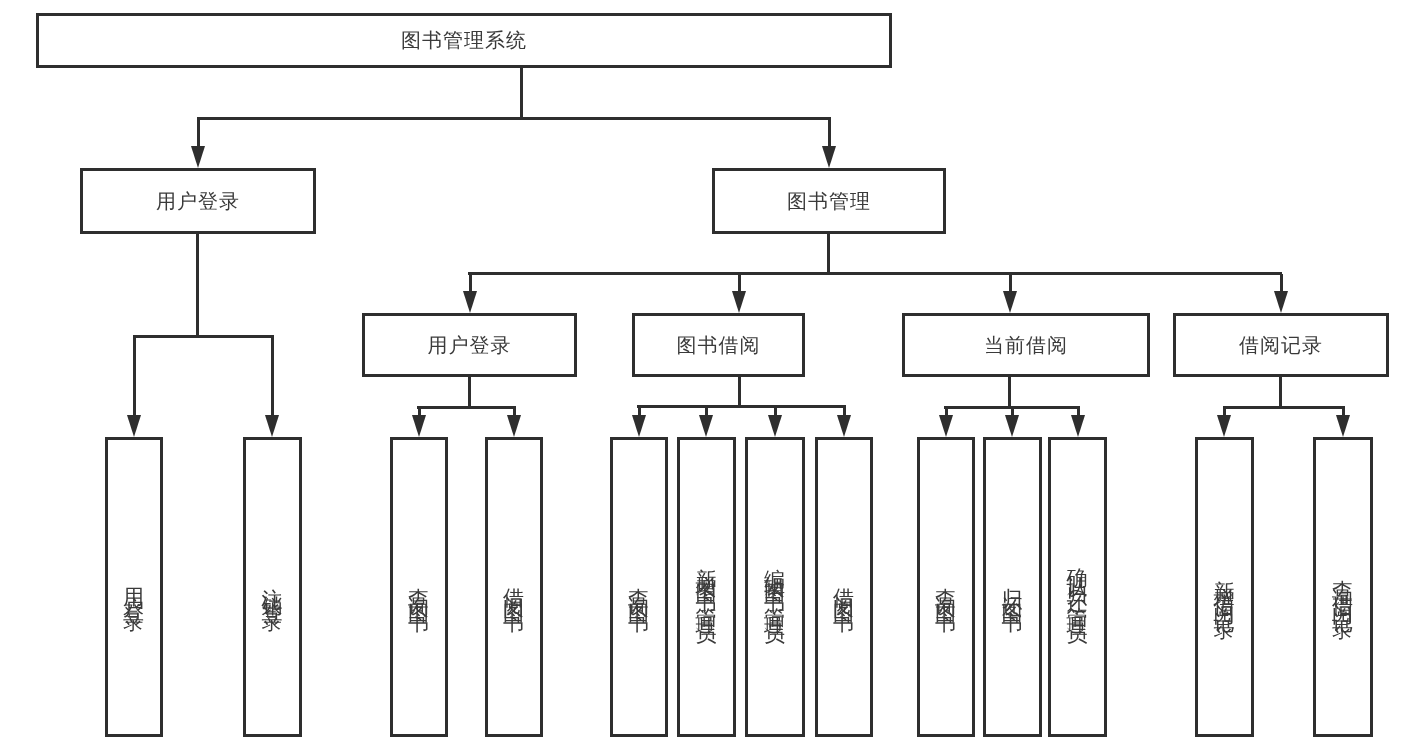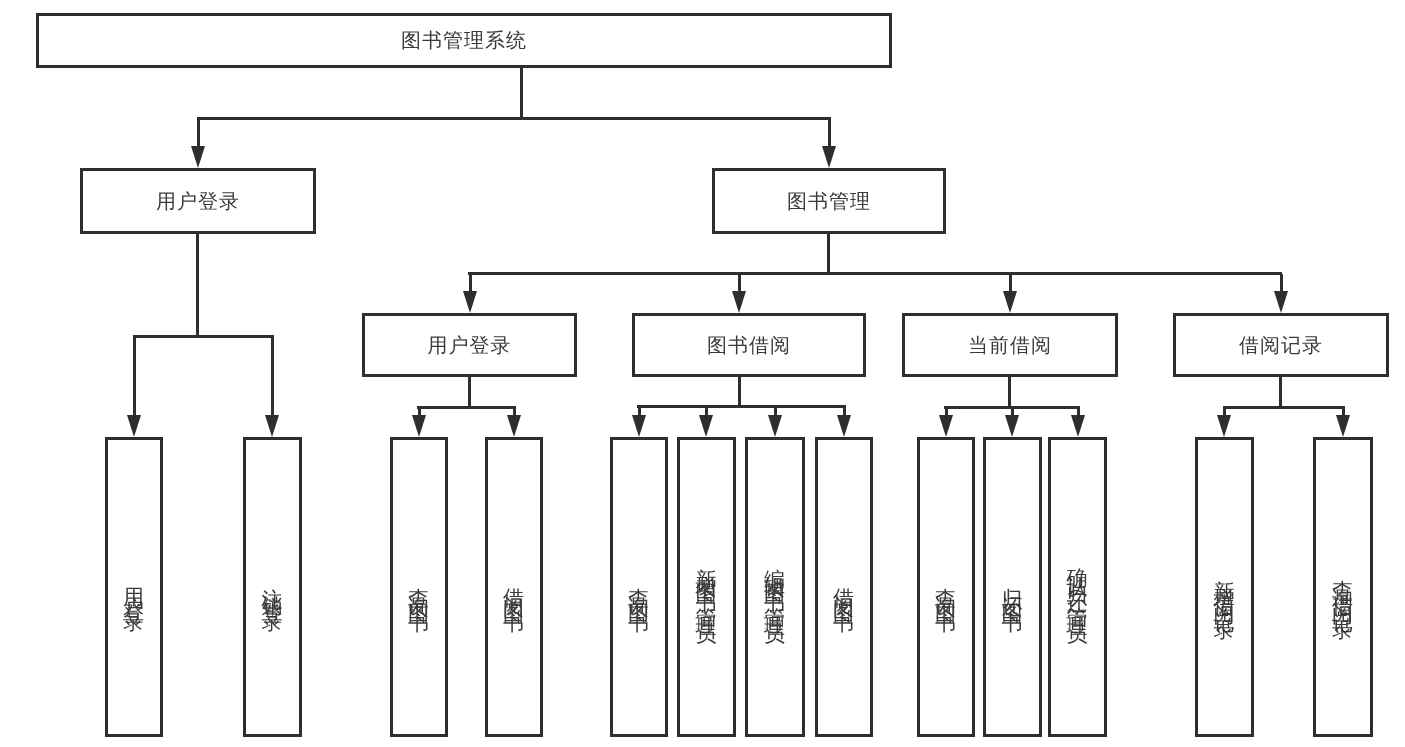--- a/index.html
+++ b/index.html
@@ -84,23 +84,23 @@
 <div class="canvas">
 
   <div class="node" style="left:20px;top:13px;width:856px;height:55px;margin-left:16px;">图书管理系统</div>
 
   <div class="node" style="left:80px;top:168px;width:236px;height:66px;">用户登录</div>
 
   <div class="node" style="left:712px;top:168px;width:234px;height:66px;">图书管理</div>
 
   <div class="node" style="left:362px;top:313px;width:215px;height:64px;">用户登录</div>
 
-  <div class="node" style="left:632px;top:313px;width:234px;height:64px;">图书借阅</div>
-
-  <div class="node" style="left:902px;top:313px;width:216px;height:64px;">当前借阅</div>
+  <div class="node" style="left:632px;top:313px;width:173px;height:64px;">图书借阅</div>
+
+  <div class="node" style="left:902px;top:313px;width:248px;height:64px;">当前借阅</div>
 
   <div class="node" style="left:1173px;top:313px;width:216px;height:64px;">借阅记录</div>
 
   <div class="node leaf" style="left:105px;top:437px;width:58px;height:300px;">用户登录</div>
   <div class="node leaf" style="left:243px;top:437px;width:59px;height:300px;">注销登录</div>
 
   <div class="node leaf" style="left:390px;top:437px;width:58px;height:300px;">查询图书</div>
   <div class="node leaf" style="left:485px;top:437px;width:58px;height:300px;">借阅图书</div>
 
   <div class="node leaf" style="left:610px;top:437px;width:58px;height:300px;">查询图书</div>

